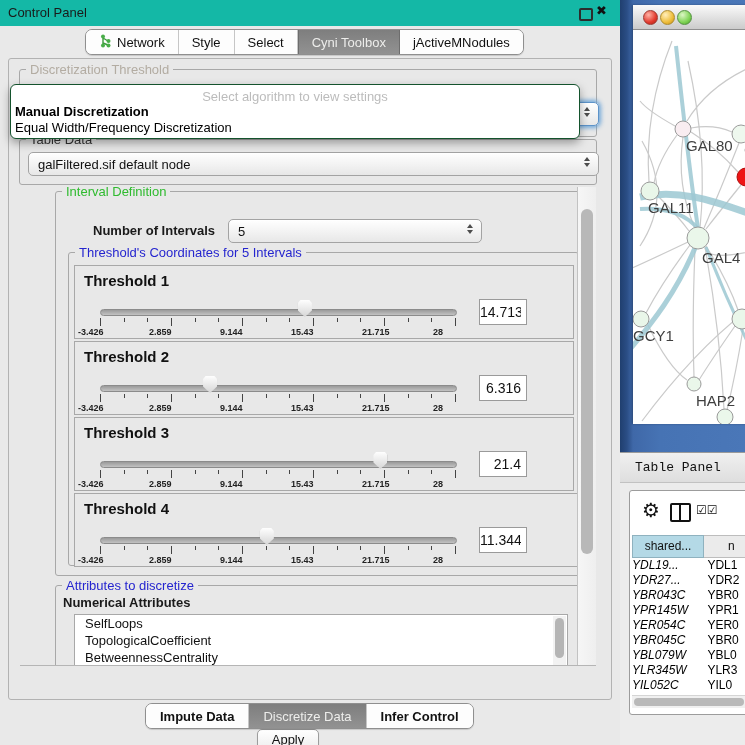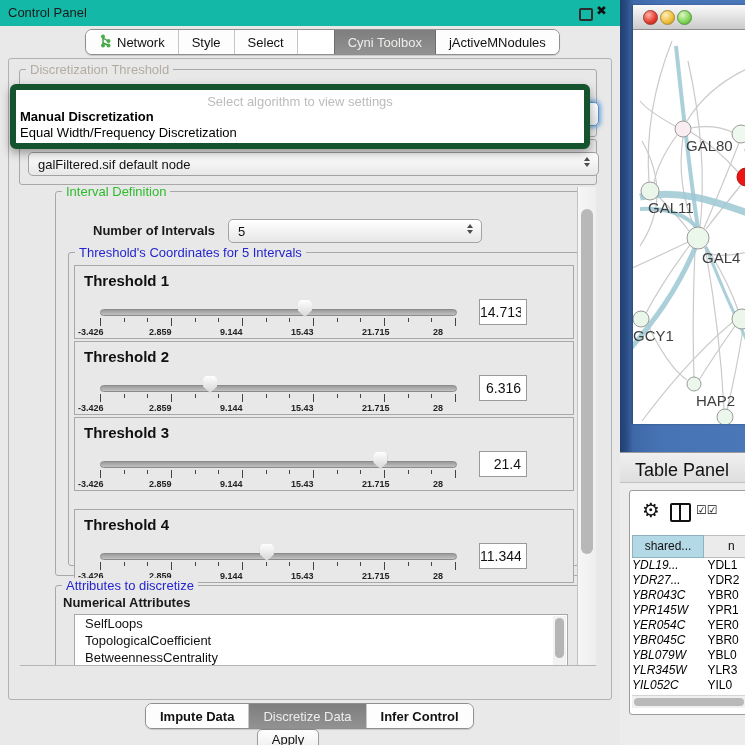--- a/index.html
+++ b/index.html
@@ -8,36 +8,36 @@
        background:#e9e9e9;}
   
   .titlebar{position:absolute;left:0;top:0;width:620px;height:26px;background:#14b8a6;}
   .titlebar .title{position:absolute;left:8px;top:5px;font-size:13px;color:#1a1a1a;}
   .float-icon{position:absolute;left:579px;top:8px;width:10px;height:9px;border:2px solid #2c2c2c;border-radius:2px;background:transparent;}
   .close-icon{position:absolute;left:596px;top:3px;font-size:13px;font-weight:bold;color:#111;}
   .tabbar{position:absolute;left:85px;top:29px;height:24px;display:flex;align-items:stretch;
           background:#fff;border:1px solid #8f8f8f;border-radius:7px;overflow:hidden;box-shadow:0 1px 1px rgba(0,0,0,.15);}
   .tabbar .seg{display:flex;align-items:center;gap:5px;padding:0 13px;font-size:13px;color:#111;border-right:1px solid #c6c6c6;background:#fdfdfd;white-space:nowrap;}
   .tabbar .seg:last-child{border-right:none;}
-  .tabbar .seg.sel{background:linear-gradient(#7e7e7e,#929292);color:#ededeb;border-right:1px solid #6d6d6d;border-left:1px solid #6d6d6d;margin-left:36px;}
+  .tabbar .seg.sel{background:linear-gradient(#7e7e7e,#929292);color:#ededeb;border-right:1px solid #6d6d6d;border-left:1px solid #6d6d6d;}
   .bottombar{position:absolute;left:145px;top:703px;height:24px;display:flex;background:#fff;border:1px solid #8f8f8f;border-radius:7px;overflow:hidden;box-shadow:0 1px 1px rgba(0,0,0,.15);}
   .bottombar .seg{display:flex;align-items:center;padding:0 14px;font-size:13px;font-weight:bold;color:#111;border-right:1px solid #c6c6c6;background:#fdfdfd;white-space:nowrap;}
   .bottombar .seg:last-child{border-right:none;}
   .bottombar .seg.sel{background:linear-gradient(#7e7e7e,#929292);color:#ededeb;font-weight:normal;}
   .content{position:absolute;left:8px;top:58px;width:602px;height:640px;border:1px solid #b2b2b2;border-radius:3px;background:#e8e8e8;}
   .group{position:absolute;border:1px solid #a8a8a8;border-radius:3px;}
   .group>.gtitle{position:absolute;top:-8px;left:6px;background:#e8e8e8;padding:0 4px;font-size:13px;color:#333;}
   .gtitle.green{color:var(--title-green);}
   .gtitle.blue{color:var(--title-blue);}
   .combo{position:absolute;height:22px;background:linear-gradient(#ffffff,#f2f2f2 55%,#e7e7e7);border:1px solid #a3a3a3;border-radius:5px;font-size:13px;color:#111;display:flex;align-items:center;padding-left:9px;box-shadow:inset 0 1px 0 #fff;}
   .combo .arrows{position:absolute;right:8px;top:4px;display:flex;flex-direction:column;gap:2px;}
   .combo .au{width:0;height:0;border-left:3.5px solid transparent;border-right:3.5px solid transparent;border-bottom:4.5px solid #4c4c4c;}
   .combo .ad{width:0;height:0;border-left:3.5px solid transparent;border-right:3.5px solid transparent;border-top:4.5px solid #4c4c4c;}
   .combo.focus{box-shadow:0 0 4px 2px rgba(95,158,214,.85), inset 0 1px 0 #fff;border-color:#5d93c9;}
-  .popup{position:absolute;left:10px;top:84px;width:568px;height:53px;background:#fff;border:6px solid #14532d;border-radius:6px;box-shadow:0 4px 10px rgba(0,0,0,.35);z-index:40;}
+  .popup{position:absolute;left:10px;top:84px;width:568px;height:53px;background:#fff;border:1px solid #14532d;border-radius:6px;box-shadow:0 4px 10px rgba(0,0,0,.35);z-index:40;}
   .popup .hint{position:absolute;left:0;top:4px;width:100%;text-align:center;font-size:13px;color:#bcbcbc;}
   .popup .pitem{position:absolute;left:4px;font-size:13px;color:#000;white-space:nowrap;}
   .viewport{position:absolute;left:11px;top:128px;width:576px;height:478px;overflow:hidden;border-bottom:1px solid #b5b5b5;}
   .vscroll{position:absolute;left:557px;top:0;width:19px;height:478px;background:linear-gradient(90deg,#f6f6f6,#eee);border-left:1px solid #c2c2c2;}
   .vscroll .thumb{position:absolute;left:3px;top:22px;width:12px;height:345px;background:#b8b8b8;border-radius:7px;}
   .th-panel{position:absolute;left:5px;width:498px;height:72px;border:1px solid #a8a8a8;background:#e8e8e8;}
   .th-label{position:absolute;left:9px;top:6px;font-size:15px;font-weight:bold;color:#111;}
   .track{position:absolute;left:25px;top:43px;width:355px;height:5px;background:linear-gradient(#9a9a9a,#c2c2c2);border:1px solid #8b8b8b;border-radius:4px;}
   .thumb-sl{position:absolute;top:34px;width:14px;height:17px;background:linear-gradient(#fefefe,#d6d6d6);clip-path:polygon(50% 100%,0 62%,0 18%,18% 0,82% 0,100% 18%,100% 62%);filter:drop-shadow(0 0 1px #777);}
   .tick{position:absolute;width:1px;background:#444;}
@@ -52,21 +52,21 @@
   .right{position:absolute;left:620px;top:0;width:125px;height:745px;background:#ececec;}
   .net-desktop{position:absolute;left:0;top:0;width:125px;height:452px;background:linear-gradient(90deg,#203f6f 0px,#2b4e86 7px,#3f68a8 13px,#4673b4 40px,#4a77b8 100%);}
   .net-window{position:absolute;left:13px;top:5px;width:120px;height:419px;background:#fff;box-shadow:-1px 0 2px rgba(0,0,0,.3);}
   .net-titlebar{position:absolute;left:0;top:0;width:100%;height:24px;background:linear-gradient(#fafafa,#cbcbcb);border-bottom:1px solid #8e8e8e;}
   .light{position:absolute;top:5px;width:13px;height:13px;border-radius:50%;}
   .light.red{left:10px;background:radial-gradient(circle at 35% 30%,#ffb3a6,#e23a2d 60%,#a82316);border:1px solid #9c3830;}
   .light.yellow{left:27px;background:radial-gradient(circle at 35% 30%,#ffeebb,#eebd3a 60%,#c08a18);border:1px solid #ad8b2e;}
   .light.green{left:44px;background:radial-gradient(circle at 35% 30%,#dcf6c4,#7fd355 60%,#4d9f2b);border:1px solid #559243;}
   .net-canvas{position:absolute;left:0;top:25px;width:120px;height:394px;overflow:hidden;background:#fff;}
   .tp-bar{position:absolute;left:0;top:452px;width:125px;height:29px;background:linear-gradient(#f0f0f0,#dedede);border-top:1px solid #9a9a9a;border-bottom:1px solid #c2c2c2;}
-  .tp-bar .t{position:absolute;left:15px;top:7px;font-size:18px;color:#111;}
+  .tp-bar .t{position:absolute;left:15px;top:7px;font-size:13px;color:#111;font-family:Liberation Mono, monospace;}
   .table-card{position:absolute;left:9px;top:490px;width:130px;height:223px;background:#fff;border:1px solid #9c9c9c;border-radius:3px;}
   .tc-gear{position:absolute;left:12px;top:7px;font-size:20px;color:#111;}
   .tc-split{position:absolute;left:40px;top:12px;width:17px;height:15px;border:2px solid #111;border-radius:2px;}
   .tc-split:before{content:"";position:absolute;left:7px;top:0;width:2px;height:100%;background:#111;}
   .tc-checks{position:absolute;left:66px;top:12px;font-size:12px;color:#111;letter-spacing:0px;}
   .tc-header{position:absolute;left:2px;top:44px;height:23px;display:flex;}
   .tc-header .h1{width:72px;background:var(--hdr-blue);border:1px solid #8fb2bf;font-size:12px;color:#111;text-align:center;line-height:21px;box-sizing:border-box;}
   .tc-header .h2{width:60px;background:#ebebeb;border:1px solid #bdbdbd;border-left:none;font-size:12px;color:#111;line-height:21px;padding-left:24px;box-sizing:border-box;}
   .tc-rows{position:absolute;left:2px;top:67px;width:126px;}
   .tc-row{display:flex;height:15px;}
@@ -229,21 +229,21 @@
                 <div class="tick" style="left: 356.333px; top: 52px; height: 4px;"></div>
                 <div class="tick" style="left: 380px; top: 52px; height: 8px;"></div>
                 <div class="ticklab" style="left: 3px; top: 61px;">-3.426</div>
                 <div class="ticklab" style="left: 74px; top: 61px;">2.859</div>
                 <div class="ticklab" style="left: 145px; top: 61px;">9.144</div>
                 <div class="ticklab" style="left: 216px; top: 61px;">15.43</div>
                 <div class="ticklab" style="left: 287px; top: 61px;">21.715</div>
                 <div class="ticklab" style="left: 358px; top: 61px;">28</div>
                 <input class="val-box" readonly="" value="21.4" style="">
               </div>
-              <div class="th-panel" style="top: 256px;">
+              <div class="th-panel" style="top: 240px; padding-left: 47px;">
                 <div class="th-label">Threshold 4</div>
                 <div class="track"></div>
                 <div class="thumb-sl" style="left: 184.848px;"></div>
                 <div class="tick" style="left: 25px; top: 52px; height: 8px;"></div>
                 <div class="tick" style="left: 48.6667px; top: 52px; height: 4px;"></div>
                 <div class="tick" style="left: 72.3333px; top: 52px; height: 4px;"></div>
                 <div class="tick" style="left: 96px; top: 52px; height: 8px;"></div>
                 <div class="tick" style="left: 119.667px; top: 52px; height: 4px;"></div>
                 <div class="tick" style="left: 143.333px; top: 52px; height: 4px;"></div>
                 <div class="tick" style="left: 167px; top: 52px; height: 8px;"></div>

